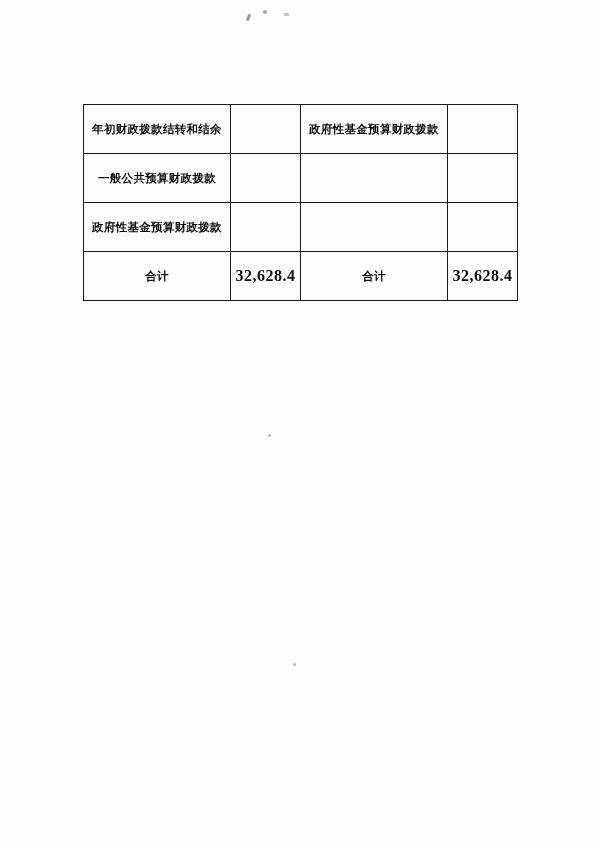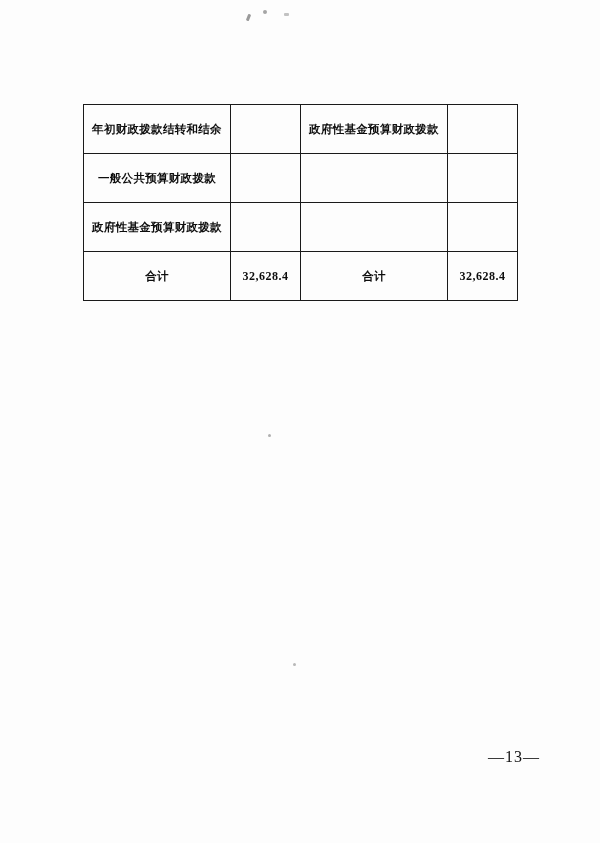--- a/index.html
+++ b/index.html
@@ -54,21 +54,21 @@
     font-family: "DejaVu Sans", sans-serif;
     letter-spacing: 0.3px;
     font-weight: 600;
   }
   table.fin td.label {
     font-weight: 700;
   }
   table.fin td.num {
     font-family: "Liberation Serif", serif;
     font-weight: 600;
-    font-size: 12px;
+    font-size: 16px;
     letter-spacing: 0.5px;
   }
   table.fin td.blank {
     font-size: 0;
   }
   col.c1 { width: 147px; }
   col.c2 { width: 70px; }
   col.c3 { width: 147px; }
   col.c4 { width: 70px; }
 
@@ -125,15 +125,14 @@
         <tr>
           <td class="label">合计</td>
           <td class="num">32,628.4</td>
           <td class="label">合计</td>
           <td class="num">32,628.4</td>
         </tr>
       </tbody>
     </table>
   </div>
 
-  <div class="page-number">—13—</div>
 
 </div>
 
 </body></html>

